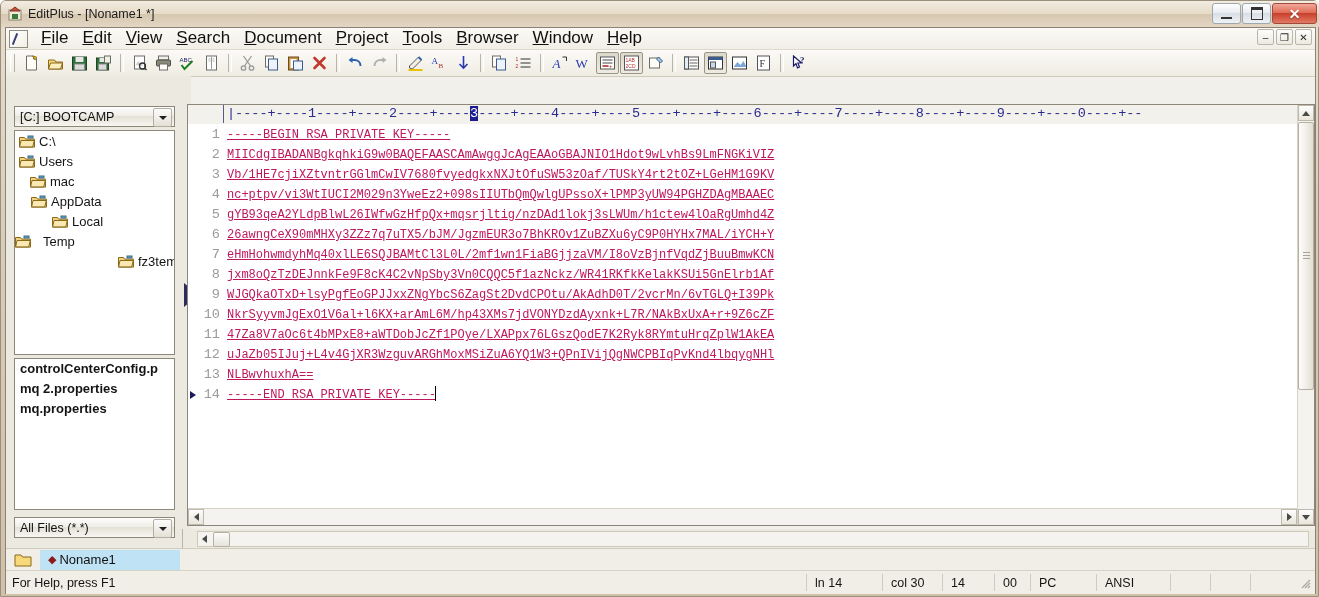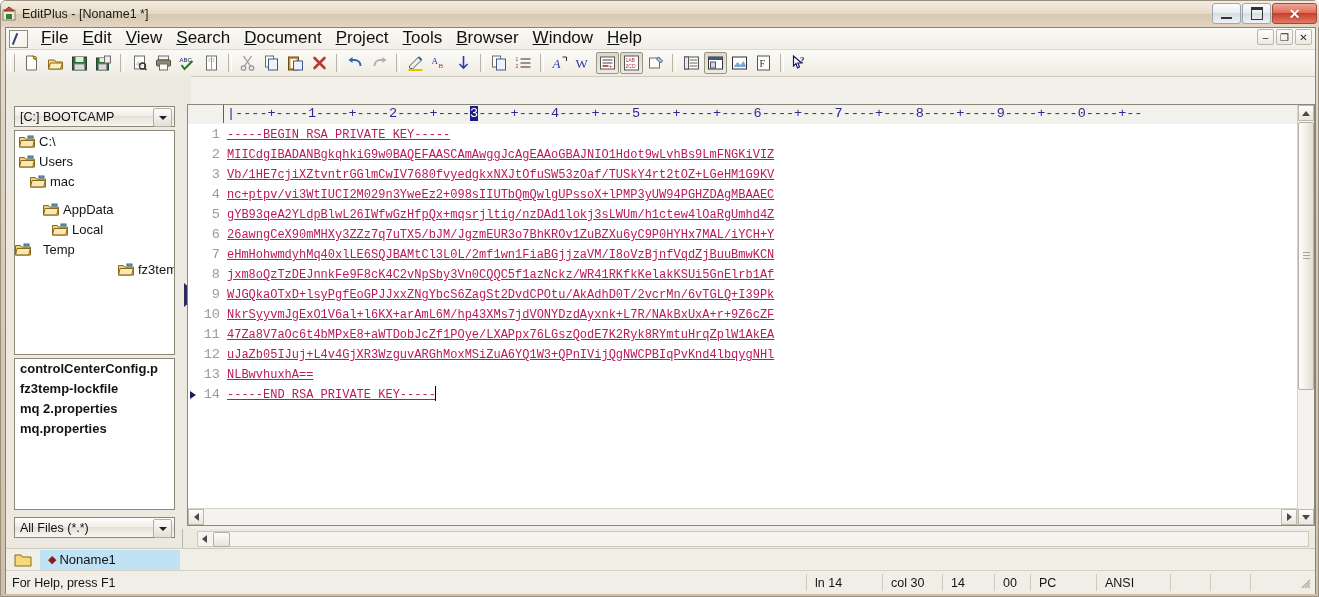--- a/index.html
+++ b/index.html
@@ -31,20 +31,21 @@
 
   
   .titlebar {
     position: absolute;
     left: 0; top: 0;
     width: 1319px;
     height: 26px;
     box-sizing: border-box;
     display: flex;
     align-items: center;
+    padding-left: 6px;
     border-radius: 5px 5px 0 0;
     background: linear-gradient(to bottom, #f3ece1 0%, #e6dac6 50%, #d7c8b0 51%, #e2d6c3 100%);
   }
   .title-icon {
     width: 16px; height: 16px;
     margin-right: 5px;
     position: relative;
     flex: none;
   }
   .title-text {
@@ -898,21 +899,21 @@
                 <span>Users</span>
               </div>
               <div class="tree-item" style="padding-left: 15px;">
                 <span class="folder-ico"><svg width="16" height="13" viewBox="0 0 16 13">
                     <path d="M0.5 2.5h5l1.2 1.6H15.5v8H0.5z" fill="#f3d07a" stroke="#8a6a1a"></path>
                     <path d="M2 5.5h13.3l-1.6 6.4H0.6z" fill="#fbe9b4" stroke="#8a6a1a"></path>
                     <rect x="9" y="1" width="5" height="2" fill="#6fa8c8" stroke="#3a6a88"></rect>
                   </svg></span>
                 <span>mac</span>
               </div>
-              <div class="tree-item" style="padding-left: 28px; margin-top: 8px;">
+              <div class="tree-item" style="padding-left: 16px;">
                 <span class="folder-ico"><svg width="16" height="13" viewBox="0 0 16 13">
                     <path d="M0.5 2.5h5l1.2 1.6H15.5v8H0.5z" fill="#f3d07a" stroke="#8a6a1a"></path>
                     <path d="M2 5.5h13.3l-1.6 6.4H0.6z" fill="#fbe9b4" stroke="#8a6a1a"></path>
                     <rect x="9" y="1" width="5" height="2" fill="#6fa8c8" stroke="#3a6a88"></rect>
                   </svg></span>
                 <span>AppData</span>
               </div>
               <div class="tree-item" style="padding-left: 37px;">
                 <span class="folder-ico"><svg width="16" height="13" viewBox="0 0 16 13">
                     <path d="M0.5 2.5h5l1.2 1.6H15.5v8H0.5z" fill="#f3d07a" stroke="#8a6a1a"></path>
@@ -936,21 +937,20 @@
                     <rect x="9" y="1" width="5" height="2" fill="#6fa8c8" stroke="#3a6a88"></rect>
                   </svg></span>
                 <span>fz3temp-2</span>
               </div>
             </div>
         </div>
 
         <div class="file-box">
           <div id="file-items">
               <div class="file-item">controlCenterConfig.p</div>
-              <div class="file-item">fz3temp-lockfile</div>
               <div class="file-item">mq 2.properties</div>
               <div class="file-item">mq.properties</div>
             </div>
         </div>
 
         <div class="combo" id="filter-combo">
           <span>All Files (*.*)</span>
           <span class="arrow">
               <span class="caret-down"></span>
             </span>

